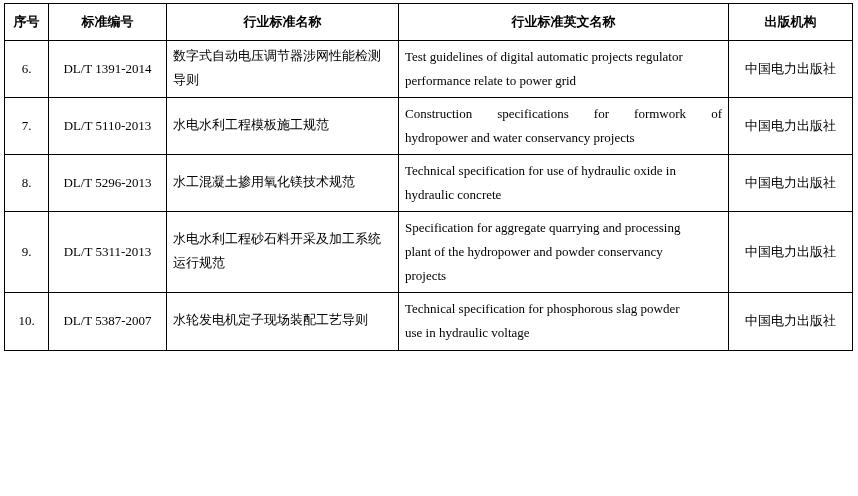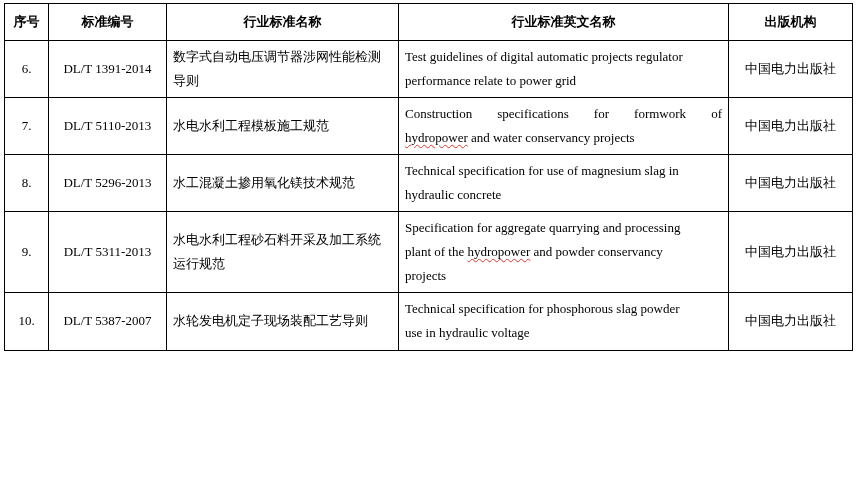--- a/index.html
+++ b/index.html
@@ -51,21 +51,21 @@
     font-family: "Liberation Serif", serif;
     font-size: 13.5px;
   }
   td.code {
     text-align: center;
     font-size: 13.5px;
     white-space: nowrap;
   }
   td.cn {
     text-align: left;
-    font-family: Liberation Sans, sans-serif;
+    font-family: Liberation Mono, monospace;
     font-size: 13px;
     line-height: 2.0;
   }
   td.en {
     text-align: justify;
     text-justify: inter-word;
     font-family: "Liberation Serif", serif;
     font-size: 13.5px;
     line-height: 2.0;
     hyphens: none;
@@ -77,21 +77,20 @@
     white-space: nowrap;
   }
   th.h-cn, th.h-pub, th.h-no, th.h-code {
     font-family: "DejaVu Sans", "Liberation Sans", sans-serif;
   }
   th.h-en {
     font-family: "DejaVu Sans", "Liberation Sans", sans-serif;
   }
   
   .sp {
-    text-decoration: underline;
     text-decoration-style: wavy;
     text-decoration-color: #d23b2f;
     text-decoration-thickness: 1px;
     text-underline-offset: 2px;
   }
   tr.clip td {
     border-bottom: none;
   }
 </style>
 </head>
@@ -137,21 +136,21 @@
           <span class="sp">hydropower</span><span> and water conservancy projects</span>
         </td>
         <td class="pub">中国电力出版社</td>
       </tr>
 
       <tr>
         <td class="no">8.</td>
         <td class="code">DL/T 5296-2013</td>
         <td class="cn">水工混凝土掺用氧化镁技术规范</td>
         <td class="en">
-          <span>Technical specification for use of magnesium slag in</span><br>
+          <span>Technical specification for use of hydraulic oxide in</span><br>
           <span>hydraulic concrete</span>
         </td>
         <td class="pub">中国电力出版社</td>
       </tr>
 
       <tr>
         <td class="no">9.</td>
         <td class="code">DL/T 5311-2013</td>
         <td class="cn">水电水利工程砂石料开采及加工系统运行规范</td>
         <td class="en">

